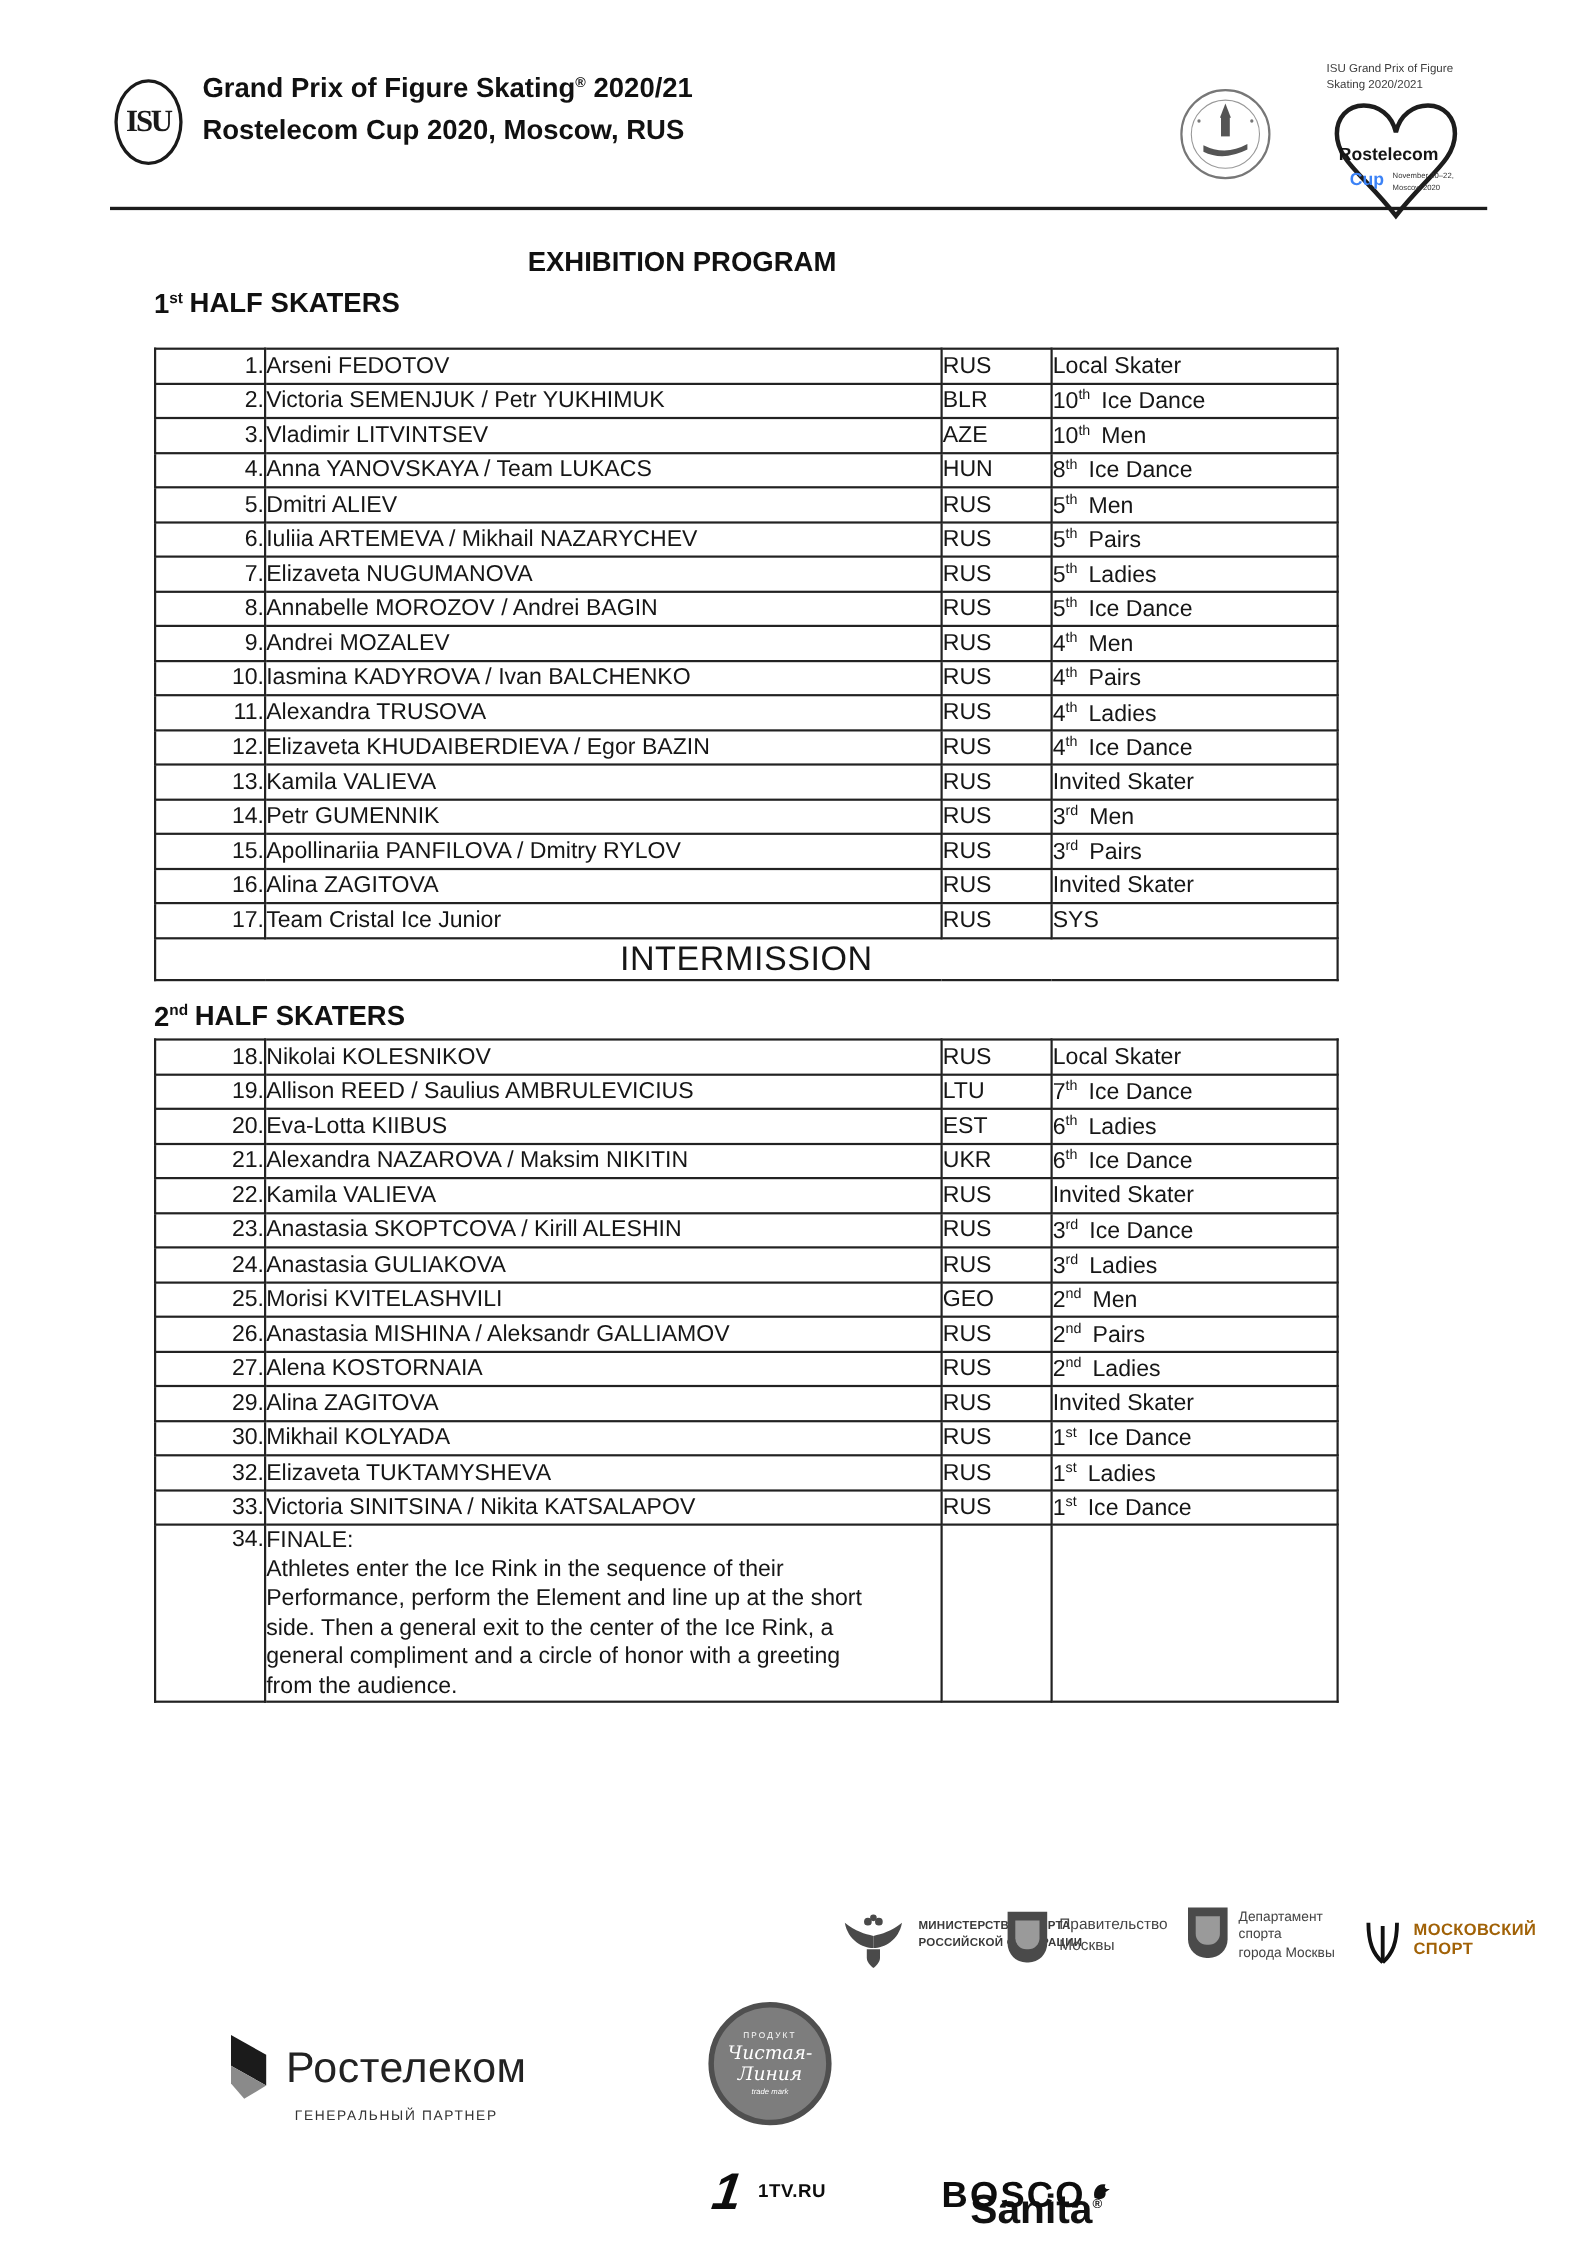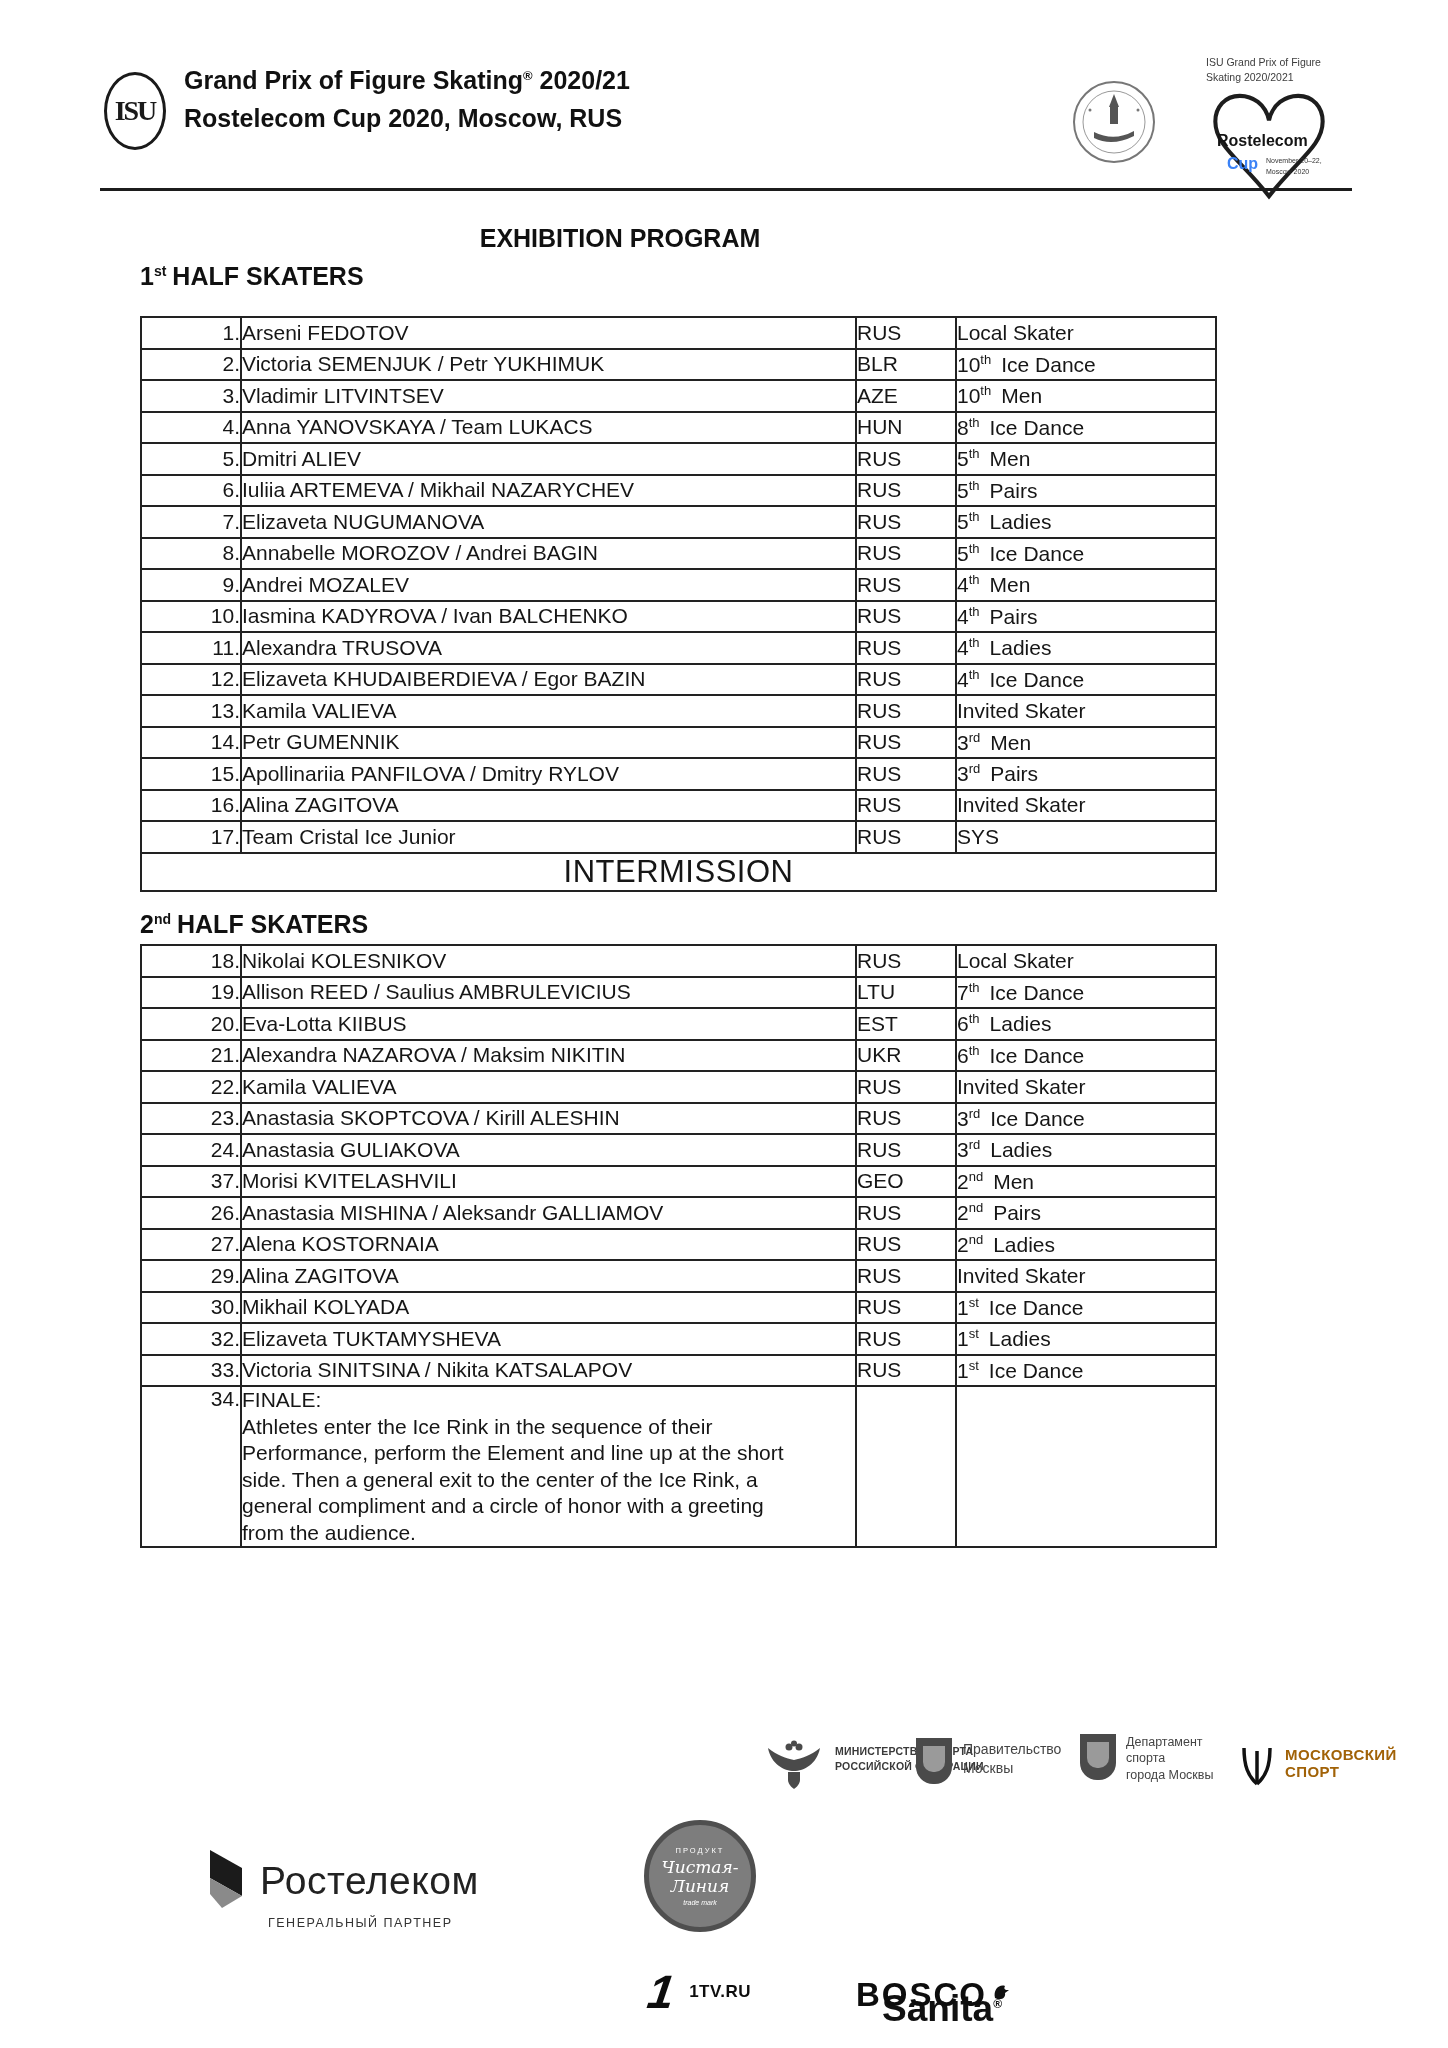--- a/index.html
+++ b/index.html
@@ -303,21 +303,21 @@
           <td class="col-nation">RUS</td>
           <td class="col-status"><span>3</span><sup>rd</sup><span class="status-event">Ice Dance</span></td>
         </tr>
         <tr>
           <td class="col-no">24.</td>
           <td class="col-name">Anastasia GULIAKOVA</td>
           <td class="col-nation">RUS</td>
           <td class="col-status"><span>3</span><sup>rd</sup><span class="status-event">Ladies</span></td>
         </tr>
         <tr>
-          <td class="col-no">37.</td>
+          <td class="col-no">25.</td>
           <td class="col-name">Morisi KVITELASHVILI</td>
           <td class="col-nation">GEO</td>
           <td class="col-status"><span>2</span><sup>nd</sup><span class="status-event">Men</span></td>
         </tr>
         <tr>
           <td class="col-no">26.</td>
           <td class="col-name">Anastasia MISHINA / Aleksandr GALLIAMOV</td>
           <td class="col-nation">RUS</td>
           <td class="col-status"><span>2</span><sup>nd</sup><span class="status-event">Pairs</span></td>
         </tr>

